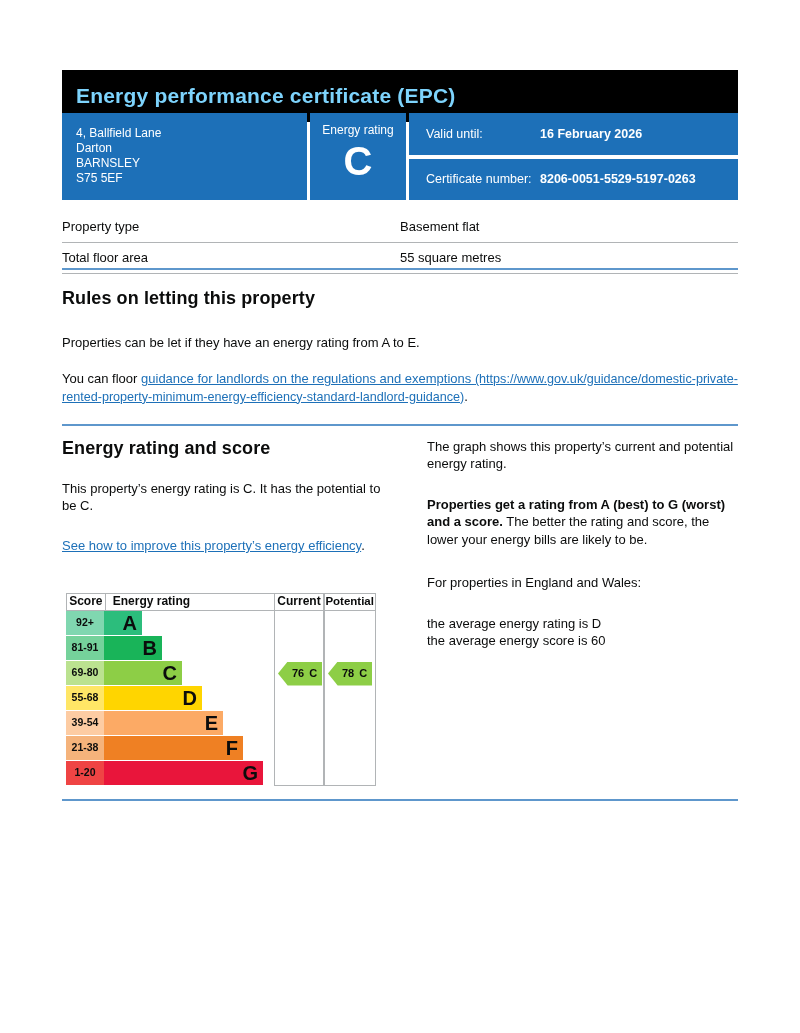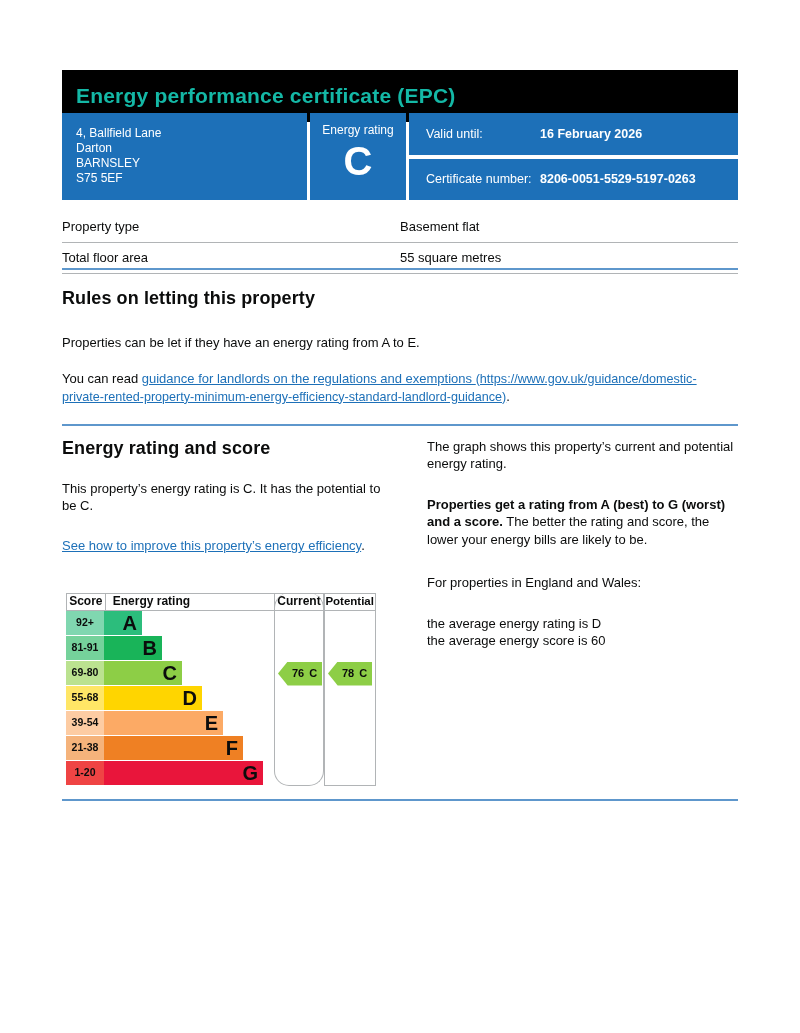--- a/index.html
+++ b/index.html
@@ -7,21 +7,21 @@
   body {
     width:800px; height:1033px; position:relative;
     font-family:"Liberation Sans", sans-serif;
     color:#0b0c0c; font-size:13px; line-height:1.32;
   }
   .abs { position:absolute; }
 
   
   .title-bar {
     left:62px; top:70px; width:676px; height:52px;
-    background:#000; color:#14b8a6; display:flex; align-items:center;
+    background:#000; color:#7dd3fc; display:flex; align-items:center;
     padding-left:14px; font-size:21px; font-weight:bold; letter-spacing:.2px;
   }
 
   
   .summary-row { left:62px; top:113px; width:676px; height:87px; display:flex; gap:3px; }
   .panel { background:#1d70b8; color:#fff; }
   .address-panel { width:245px; padding:13px 0 0 14px; font-size:12px; line-height:15px; }
   .address-panel span { display:block; }
   .rating-panel { width:96px; text-align:center; padding-top:10px; }
   .rating-panel .lbl { font-size:12px; }
@@ -71,21 +71,21 @@
     font-size:10.5px; border-bottom:1px solid #fff;
   }
   .band-bar {
     display:flex; align-items:center; justify-content:flex-end;
     padding-right:5px; font-size:20px; border-bottom:1px solid #fff;
   }
   .col-overlay {
     position:absolute; top:0; height:193px;
     border-left:1px solid #b1b4b6; border-right:1px solid #b1b4b6; border-bottom:1px solid #b1b4b6;
   }
-  .col-current { left:208px; width:50px;border-radius:15px; }
+  .col-current { left:208px; width:50px; }
   .col-potential { left:258px; width:52px; }
   .arrow {
     position:absolute; left:3px; width:44px; height:24px;
     clip-path:polygon(22% 0, 100% 0, 100% 100%, 22% 100%, 0 50%);
     display:flex; align-items:center; justify-content:center;
     padding-left:9px; gap:5px; font-size:11px; color:#0b0c0c;
   }
 </style>
 </head>
 <body>
@@ -126,21 +126,21 @@
     <span class="fl">Total floor area</span>
     <span>55 square metres</span>
   </div>
 </div>
 
 <div class="abs divider" style="top:268px"></div>
 
 <div class="abs rules">
   <div class="h2">Rules on letting this property</div>
   <p class="p1">Properties can be let if they have an energy rating from A to E.</p>
-  <p class="p2"><span>You can read </span><a href="#"><span>guidance for landlords on the regulations and exemptions </span><span class="url-part">(https://www.gov.uk/guidance/domestic-private-rented-property-minimum-energy-efficiency-standard-landlord-guidance)</span></a><span>.</span></p>
+  <p class="p2"><span>You can floor </span><a href="#"><span>guidance for landlords on the regulations and exemptions </span><span class="url-part">(https://www.gov.uk/guidance/domestic-private-rented-property-minimum-energy-efficiency-standard-landlord-guidance)</span></a><span>.</span></p>
 </div>
 
 <div class="abs divider" style="top:424px"></div>
 
 <div class="abs left-col">
   <div class="h2">Energy rating and score</div>
   <p class="intro">This property’s energy rating is C. It has the potential to be C.</p>
   <p class="improve"><a href="#"><span>See how to improve this property’s energy efficiency</span></a><span>.</span></p>
 </div>
 

